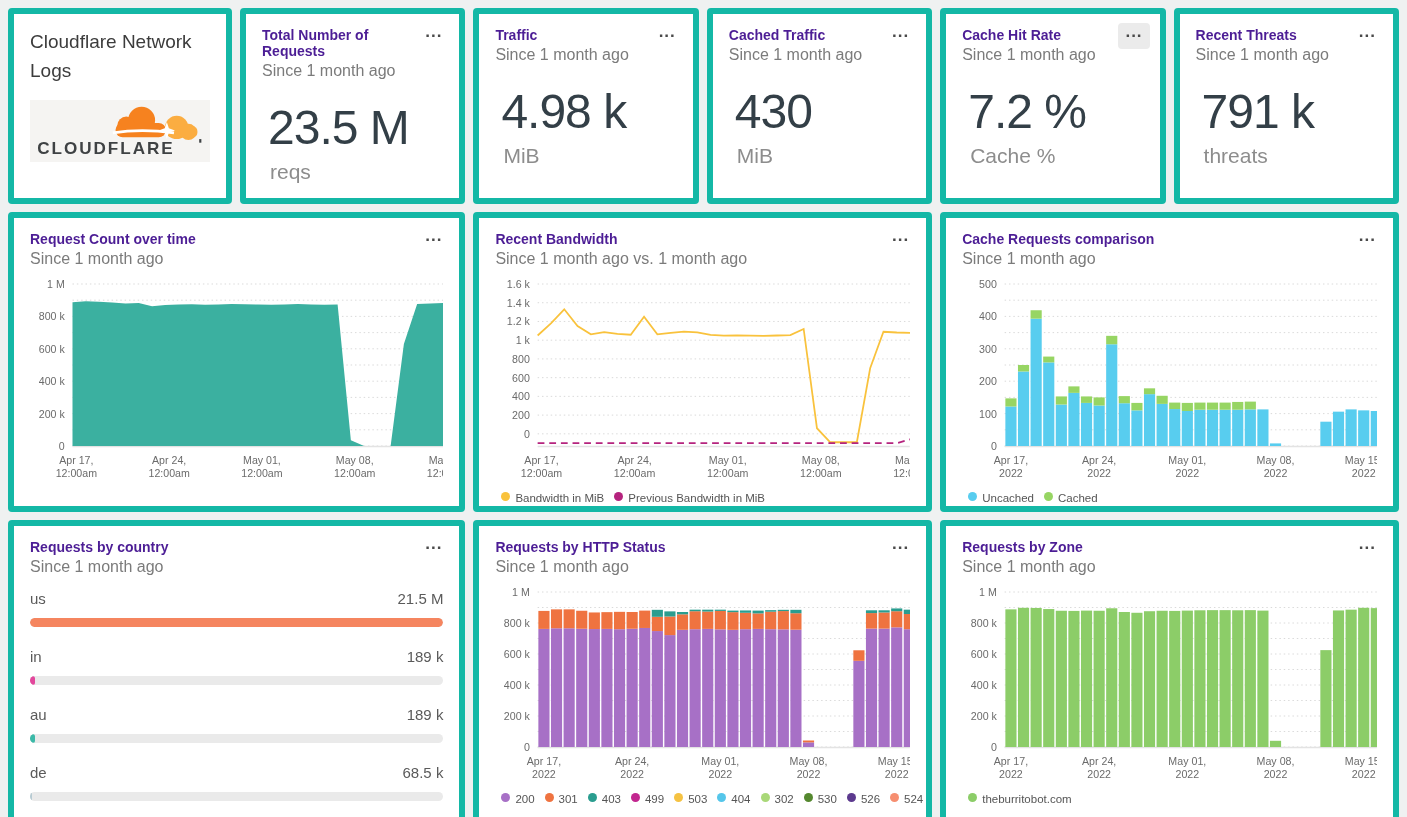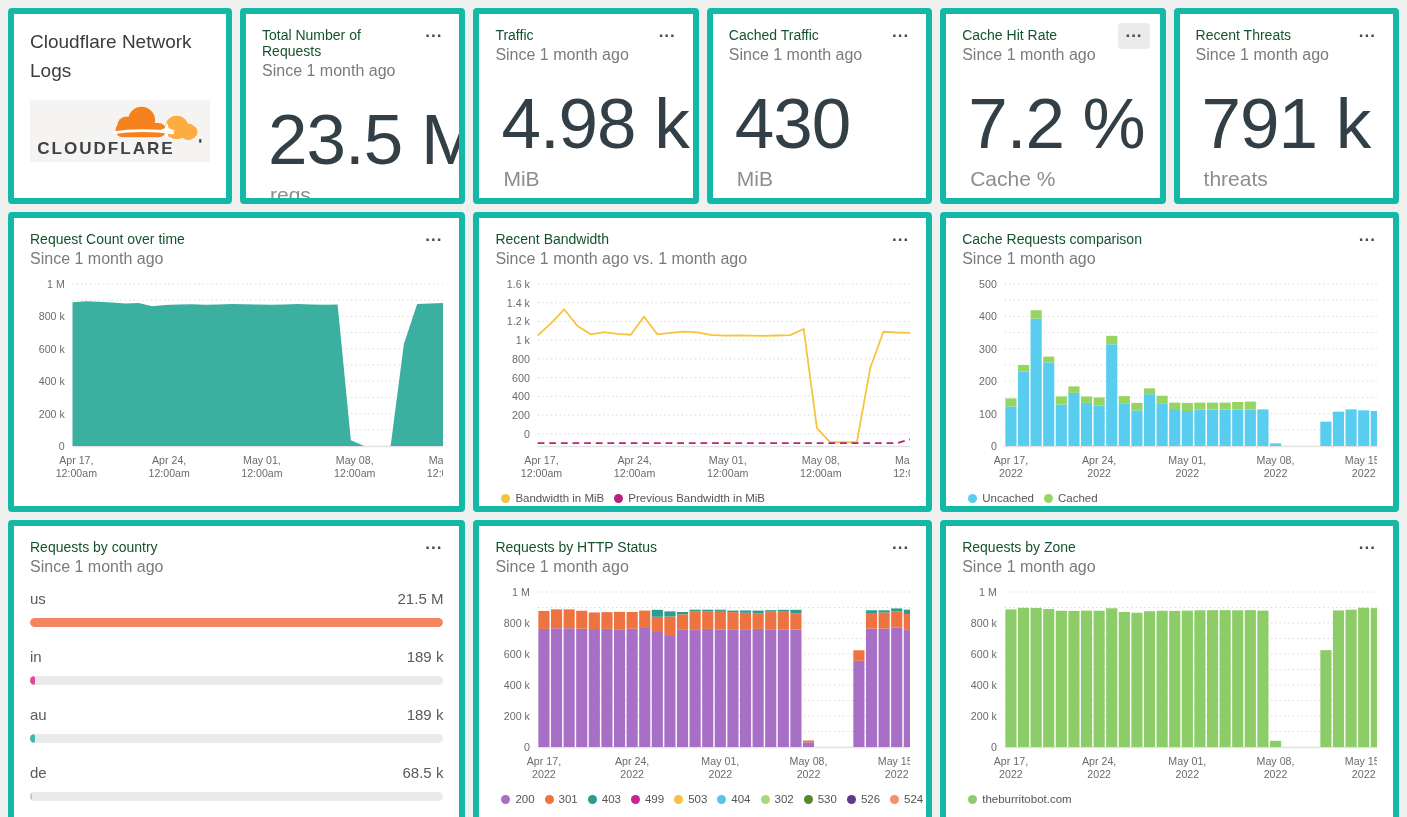--- a/index.html
+++ b/index.html
@@ -3,34 +3,34 @@
 <meta charset="utf-8">
 <style>
   html,body{margin:0;padding:0;background:#eff1f1;width:1407px;height:817px;overflow:hidden;
     font-family:"Liberation Sans",sans-serif;-webkit-font-smoothing:antialiased;}
   .grid{display:grid;grid-template-columns:224px repeat(5,1fr);grid-template-rows:196px 300px 330px;
     gap:8px;padding:8px;width:1407px;height:817px;box-sizing:border-box;}
   .card{background:#fff;border:6px solid #14b8a6;border-radius:4px;padding:13px 16px;
     box-sizing:border-box;position:relative;overflow:hidden;}
   .span2{grid-column:span 2;}
   .card-head{position:relative;padding-right:34px;}
-  .card-title{font-size:14px;font-weight:400;color:#14532d;}
+  .card-title{font-size:14px;font-weight:700;color:#4c1d95;}
   .card-sub{font-size:16px;color:#7b7b7b;margin-top:3px;}
   .menu{position:absolute;top:-4px;right:-6px;border:none;background:transparent;color:#4a4a4a;
     font-size:17px;font-weight:700;letter-spacing:1px;line-height:10px;padding:4px 7px 12px;
     border-radius:4px;cursor:pointer;font-family:inherit;}
   .menu.active{background:#ebebeb;}
-  .stat-value{font-size:71px;color:#333f47;letter-spacing:-1px;line-height:1;margin:24px 0 8px 6px;white-space:nowrap;}
+  .stat-value{font-size:48px;color:#333f47;letter-spacing:-1px;line-height:1;margin:24px 0 8px 6px;white-space:nowrap;}
   .stat-unit{font-size:21px;color:#8d8d8d;margin-left:8px;}
   .brand-title{font-size:19px;color:#3c3c3c;line-height:1.55;}
   .logo-box{margin-top:14px;width:100%;height:62px;background:#f5f4f2;}
   .chart{width:100%;display:block;margin-top:10px;}
   svg text{font-size:11px;fill:#6b6b6b;}
   .legend{display:flex;gap:10px;margin-top:2px;font-size:11.5px;color:#555;padding-left:6px;white-space:nowrap;}
-  .legend-item{display:inline-flex;align-items:center;cursor:pointer;}
+  .legend-item{display:inline-flex;align-items:flex-start;cursor:pointer;}
   .dot{width:9px;height:9px;border-radius:50%;display:inline-block;margin-right:5px;flex:none;}
   .crows{margin-top:14px;}
   .crow{margin-bottom:21px;}
   .crow-top{display:flex;justify-content:space-between;font-size:15px;color:#5a5a5a;margin-bottom:11px;}
   .ctrack{height:9px;background:#eaeaea;border-radius:5px;overflow:hidden;}
   .cfill{height:100%;border-radius:5px;}
 </style>
 </head>
 <body>
 

